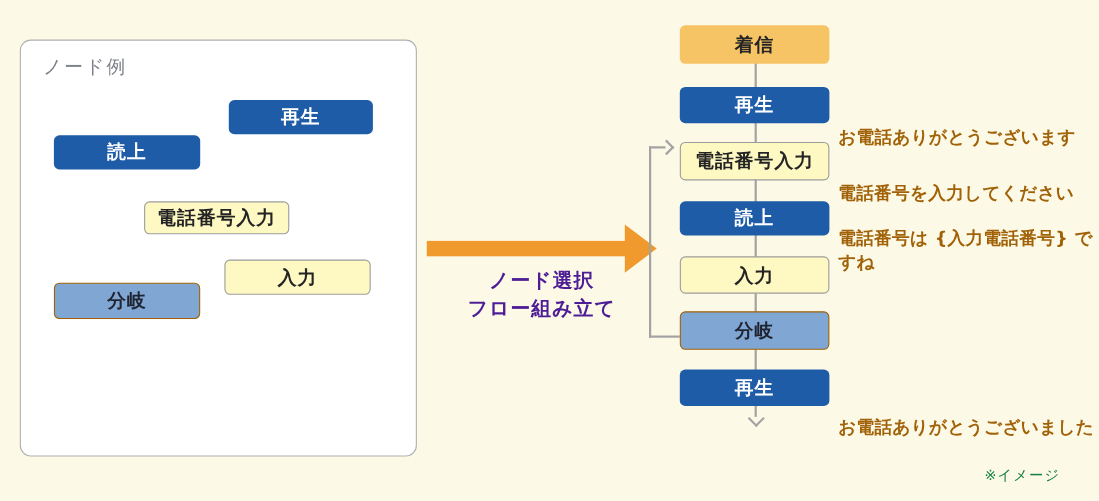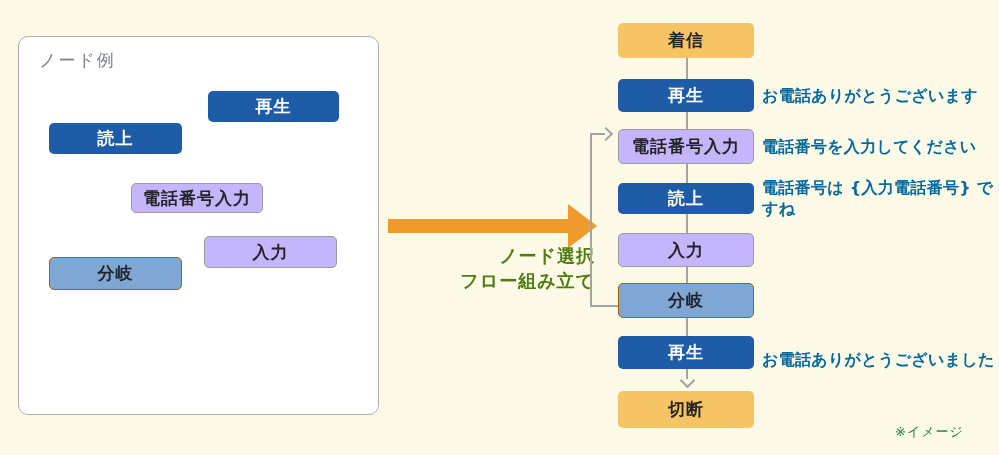--- a/index.html
+++ b/index.html
@@ -22,49 +22,49 @@
   }
 
   
   .node{
     position:absolute;display:flex;align-items:center;justify-content:center;
     font-size:17px;font-weight:700;letter-spacing:1px;
     border-radius:5px;box-sizing:border-box;z-index:2;
   }
   .node.blue{background:#1e5ca7;color:#ffffff;}
   .node.light_blue{background:#80a7d4;color:#1f2430;border:1px solid #a16207;}
-  .node.gray{background:#c4b5fd;color:#242424;border:1.5px solid #9c9c9c;}
+  .node.gray{background:#fef9c3;color:#242424;border:1.5px solid #9c9c9c;}
   .node.orange{background:#f7c465;color:#242424;}
 
   
   .arrow-bar{position:absolute;left:388px;top:219px;width:181px;height:14px;background:#f0992d;}
   .arrow-head{
     position:absolute;left:568px;top:204px;width:0;height:0;
     border-left:29px solid #f0992d;border-top:22px solid transparent;border-bottom:22px solid transparent;
   }
   .arrow-caption{
-    position:absolute;left:390px;top:243px;width:205px;text-align:right;
-    color:#4d7c0f;font-weight:700;font-size:18px;line-height:1.4;letter-spacing:1px;
+    position:absolute;left:390px;top:243px;width:205px;text-align:center;
+    color:#4c1d95;font-weight:700;font-size:18px;line-height:1.4;letter-spacing:1px;
   }
 
   
   .fnode{left:618px;width:136px;}
   .vline{position:absolute;background:#a3a3a3;z-index:1;}
   .chevron-down{
     position:absolute;left:682px;top:375px;width:9px;height:9px;z-index:1;
     border-right:2px solid #a3a3a3;border-bottom:2px solid #a3a3a3;transform:rotate(45deg);
   }
   .loop-chevron{
     position:absolute;left:601px;top:129px;width:8px;height:8px;z-index:1;
     border-top:2px solid #a3a3a3;border-right:2px solid #a3a3a3;transform:rotate(45deg);
   }
   .annot{
     position:absolute;left:762px;transform:translateY(-50%);
-    font-size:16px;font-weight:600;color:#0369a1;line-height:1.3;
-    white-space:pre-line;letter-spacing:0.3px;z-index:2;
+    font-size:16px;font-weight:600;color:#a16207;line-height:1.3;
+    white-space:pre-line;letter-spacing:0.3px;z-index:2;margin-top:29px;
   }
   .footnote{
     position:absolute;left:895px;top:423px;
     font-size:13px;color:#15803d;font-weight:500;letter-spacing:1px;
   }
 </style>
 </head>
 <body>
 
 <div class="stage">
@@ -93,21 +93,20 @@
   <div class="vline" style="left:590px;top:305px;width:28px;height:2px;"></div>
   <div class="loop-chevron"></div>
 
   <div class="node fnode orange" style="top:23px;height:35px;font-family:Liberation Mono, monospace;">着信</div>
   <div class="node fnode blue" style="top:79px;height:33px;">再生</div>
   <div class="node fnode gray" style="top:129px;height:35px;">電話番号入力</div>
   <div class="node fnode blue" style="top:183px;height:31px;">読上</div>
   <div class="node fnode gray" style="top:233px;height:34px;">入力</div>
   <div class="node fnode light_blue" style="top:283px;height:35px;">分岐</div>
   <div class="node fnode blue" style="top:336px;height:33px;">再生</div>
-  <div class="node fnode orange" style="top:391px;height:37px;">切断</div>
 
   <div class="annot" style="top:96px;">お電話ありがとうございます</div>
   <div class="annot" style="top:147px;">電話番号を入力してください</div>
   <div class="annot" style="top:199px;">電話番号は {入力電話番号} ですね</div>
   <div class="annot" style="top:360px;">お電話ありがとうございました</div>
 
   <div class="footnote">※イメージ</div>
 </div>
 
 </body></html>

